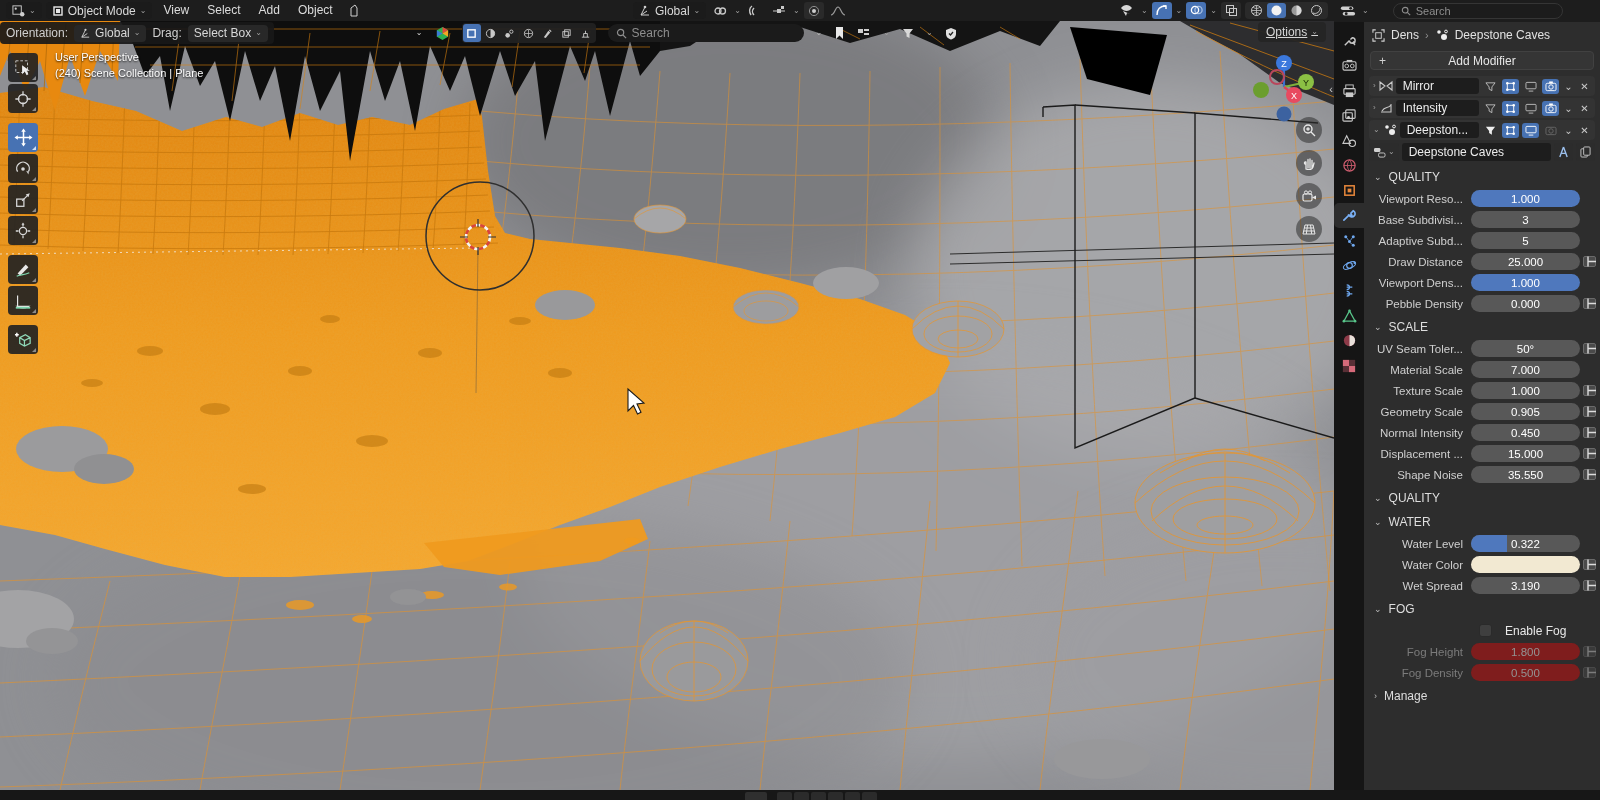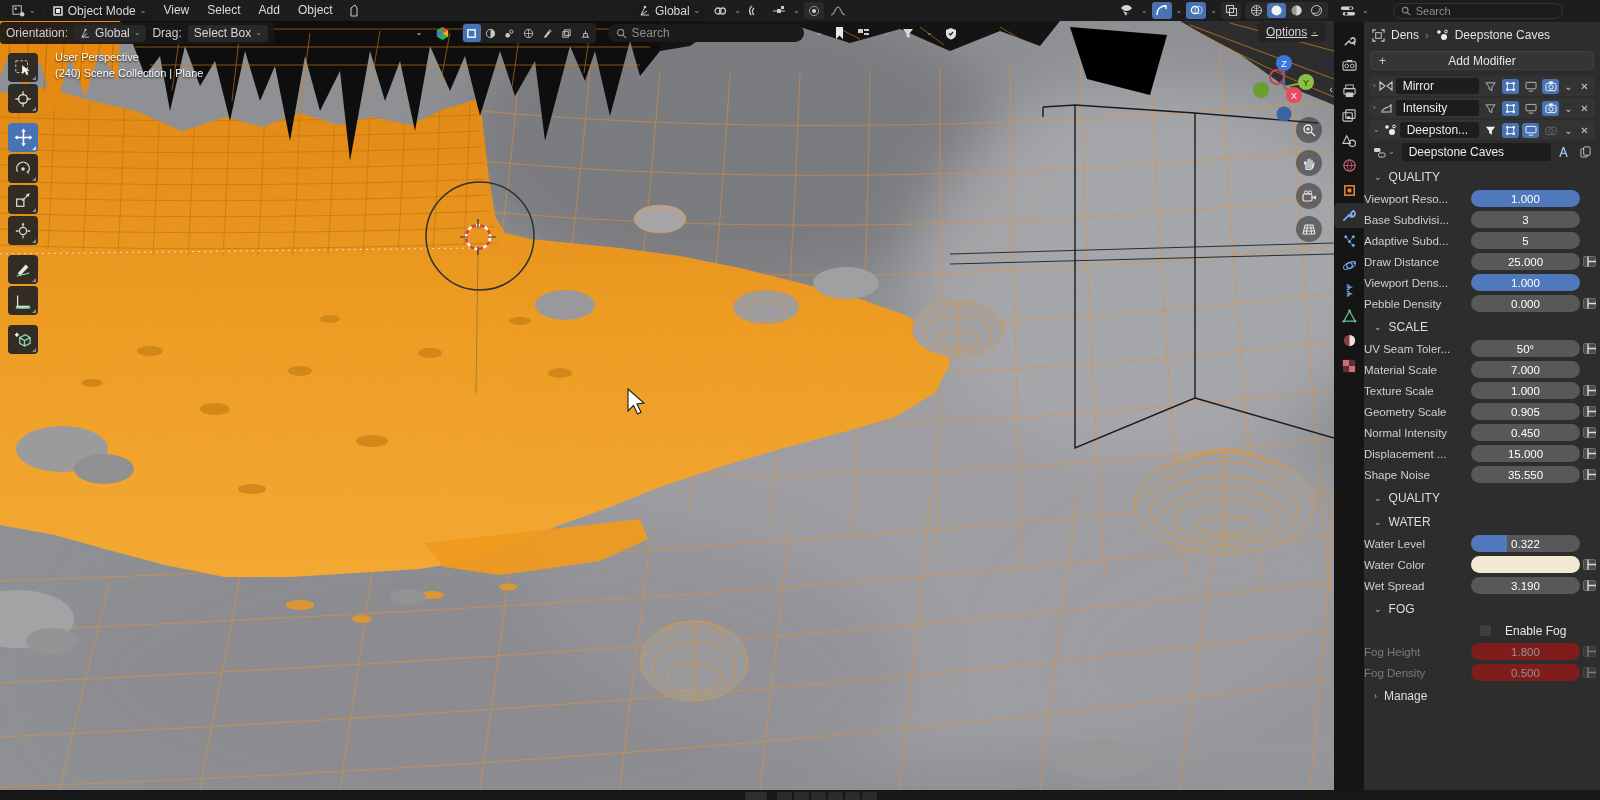--- a/index.html
+++ b/index.html
@@ -76,21 +76,21 @@
 
   .ngrow{display:flex;align-items:center;gap:3px;height:20px;margin:2px 5px 4px 5px;}
   .ngbtn{display:flex;align-items:center;gap:2px;background:#2c2c2c;border-radius:3px;height:18px;padding:0 4px;}
   .ngfield{flex:1;background:#1d1d1d;border-radius:3px;height:18px;line-height:18px;padding:0 7px;color:#ececec;}
   .ngicon{width:19px;height:18px;background:#2c2c2c;border-radius:3px;display:flex;align-items:center;justify-content:center;}
 
   .sechead{display:flex;align-items:center;gap:7px;height:22px;padding-left:10px;color:#dedede;margin-top:2px;}
   .sechead .chev{font-size:9px;color:#bdbdbd;}
 
   .prow{display:flex;align-items:center;height:21px;padding-right:4px;}
-  .plabel{flex:0 0 107px;text-align:left;padding-right:8px;color:#cfcfcf;font-size:11.5px;white-space:nowrap;overflow:hidden;}
+  .plabel{flex:0 0 107px;text-align:right;padding-right:8px;color:#cfcfcf;font-size:11.5px;white-space:nowrap;overflow:hidden;}
   .pfield{flex:1;height:17px;background:#585858;border-radius:9px;display:flex;align-items:center;justify-content:center;color:#fff;font-size:11.5px;position:relative;overflow:hidden;}
   .pfield span{position:relative;z-index:1;}
   .pfield.blue{background:#4f78bd;}
   .pfield.partial::before{content:"";position:absolute;left:0;top:0;bottom:0;width:33%;background:#4f78bd;}
   .pfield.swatch{background:#f2e9d2;}
   .piconcell{flex:0 0 16px;display:flex;align-items:center;justify-content:flex-end;}
   .prow.disabled .plabel{color:#7b7b7b;}
   .prow.disabled .pfield{background:#7f1d1d;color:#939393;}
   .checkrow{display:flex;align-items:center;height:21px;}
   .checkrow .box{margin-left:115px;width:13px;height:13px;background:#3f3f3f;border:1px solid #2a2a2a;border-radius:3px;}

